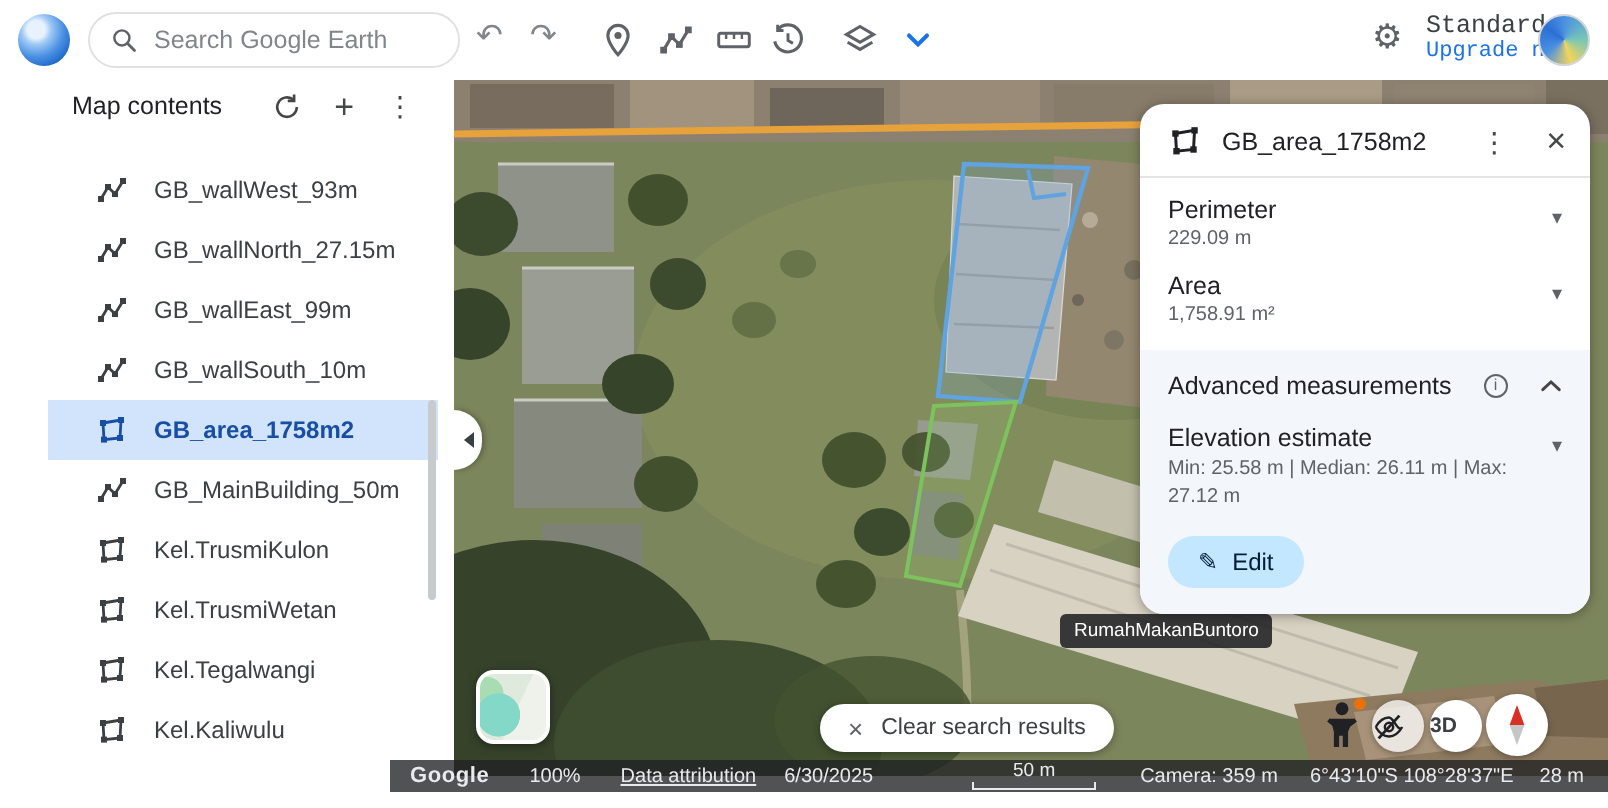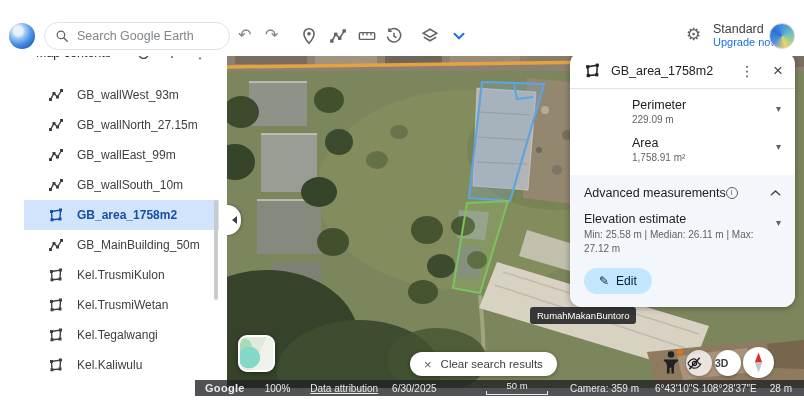--- a/index.html
+++ b/index.html
@@ -3,34 +3,34 @@
 <meta charset="utf-8">
 <style>
   * { margin:0; padding:0; box-sizing:border-box; }
   html,body { background:#e0e0e0; }
   #app {
     position:relative; width:804px; height:404px; overflow:hidden;
     font-family:"Liberation Sans", sans-serif; background:#fff;
     -webkit-font-smoothing:antialiased;
   }
   
-  .topbar { position:absolute; left:0; top:16px; width:804px; height:40px; background:#fff; z-index:30; }
+  .topbar { position:absolute; left:0; top:0; width:804px; height:40px; background:#fff; z-index:30; }
   .logo { position:absolute; left:9px; top:7px; width:26px; height:26px; border-radius:50%;
     background:radial-gradient(circle at 35% 30%, #e8f2fd 0 18%, #9ec9f5 30%, #4b90e2 55%, #1b66c9 80%, #15539f 100%); }
   .searchbox { position:absolute; left:44px; top:6px; width:186px; height:28px; border:1px solid #dfe1e5;
     border-radius:15px; display:flex; align-items:center; padding:0 10px; gap:8px; background:#fff; }
   .searchbox svg { width:14px; height:14px; color:#5f6368; flex:0 0 auto; }
   .searchbox input { border:none; outline:none; width:100%; font-family:"Liberation Sans",sans-serif;
     font-size:12.5px; color:#3c4043; background:transparent; }
   .searchbox input::placeholder { color:#80868b; }
   .tb-glyph { position:absolute; top:9px; font-size:16px; color:#80868b; cursor:pointer; line-height:20px; }
   .tb-ic { position:absolute; top:11px; width:18px; height:18px; color:#5f6368; cursor:pointer; }
   .tb-ic.blue { color:#1a73e8; }
   .gear { position:absolute; left:686px; top:9px; font-size:17px; color:#5f6368; cursor:pointer; line-height:20px;}
-  .plan { position:absolute; left:713px; top:6px; line-height:1.15; }
+  .plan { position:absolute; left:713px; top:6px; line-height:1.15;font-family:Liberation Mono, monospace; }
   .plan .plan-name { font-size:12.5px; color:#3c4043; }
   .plan .plan-upgrade { font-size:11px; color:#1a73e8; cursor:pointer; }
   .avatar { position:absolute; left:769px; top:7px; width:26px; height:26px; border-radius:50%;
     background:conic-gradient(#4b90e2, #79c7b7 25%, #f2d45c 45%, #4b90e2 65%, #2b6fd4 85%, #4b90e2);
     border:1px solid #d2d5da; cursor:pointer; }
   
   .sidebar { position:absolute; left:0; top:40px; width:195px; height:364px; background:#fff; z-index:20;margin-left:24px; }
   .sb-head { display:flex; align-items:center; height:26px; padding:0 12px 0 12px; }
   .sb-title { font-size:12.5px; color:#202124; flex:1; }
   .sb-head .hic { color:#444746; cursor:pointer; margin-left:16px; }
@@ -80,27 +80,27 @@
     color:#3c4043; cursor:pointer; }
   
   .panel { position:absolute; left:570px; top:52px; width:225px; background:#fff; border-radius:12px;
     box-shadow:0 1px 6px rgba(0,0,0,.35); z-index:25; overflow:hidden; font-size:12px; }
   .p-head { display:flex; align-items:center; padding:10px 10px 9px 14px; gap:10px; }
   .p-head svg { width:17px; height:17px; color:#202124; }
   .p-title { font-size:12.5px; color:#202124; flex:1; }
   .p-head .kebab { font-size:14px; color:#444746; cursor:pointer; padding:0 3px; }
   .p-head .close { font-size:17px; color:#444746; cursor:pointer; padding:0 2px 0 6px; line-height:16px; }
   .p-divider { border-top:1px solid #e4e4e4; }
-  .m-row { display:flex; padding:9px 14px 2px 14px;margin-left:48px; }
+  .m-row { display:flex; padding:9px 14px 2px 14px; }
   .m-col { flex:1; }
   .m-label { font-size:12.5px; color:#202124; margin-bottom:2px; }
   .m-value { font-size:10px; color:#5f6368; }
   .caret { font-size:10px; color:#5f6368; cursor:pointer; padding-top:5px; }
   .adv { background:#f3f6fb; margin-top:10px; padding:11px 14px 13px 14px; }
-  .adv-head { display:flex; align-items:center; gap:0; }
+  .adv-head { display:flex; align-items:center; gap:16px; }
   .adv-title { font-size:12.5px; color:#202124; }
   .info-ic { width:12px; height:12px; border:1px solid #5f6368; border-radius:50%; font-size:8px;
     line-height:10px; text-align:center; color:#5f6368; }
   .adv-head svg { width:11px; height:8px; color:#444746; margin-left:auto; cursor:pointer; }
   .elev { display:flex; margin-top:12px; }
   .elev .m-value { line-height:1.35; }
   .edit-btn { display:inline-flex; align-items:center; gap:7px; margin-top:13px; padding:6px 15px;
     background:#c2e7ff; color:#001d35; border-radius:16px; font-size:12px; cursor:pointer; }
   .edit-btn .pencil { font-size:12px; }
   

